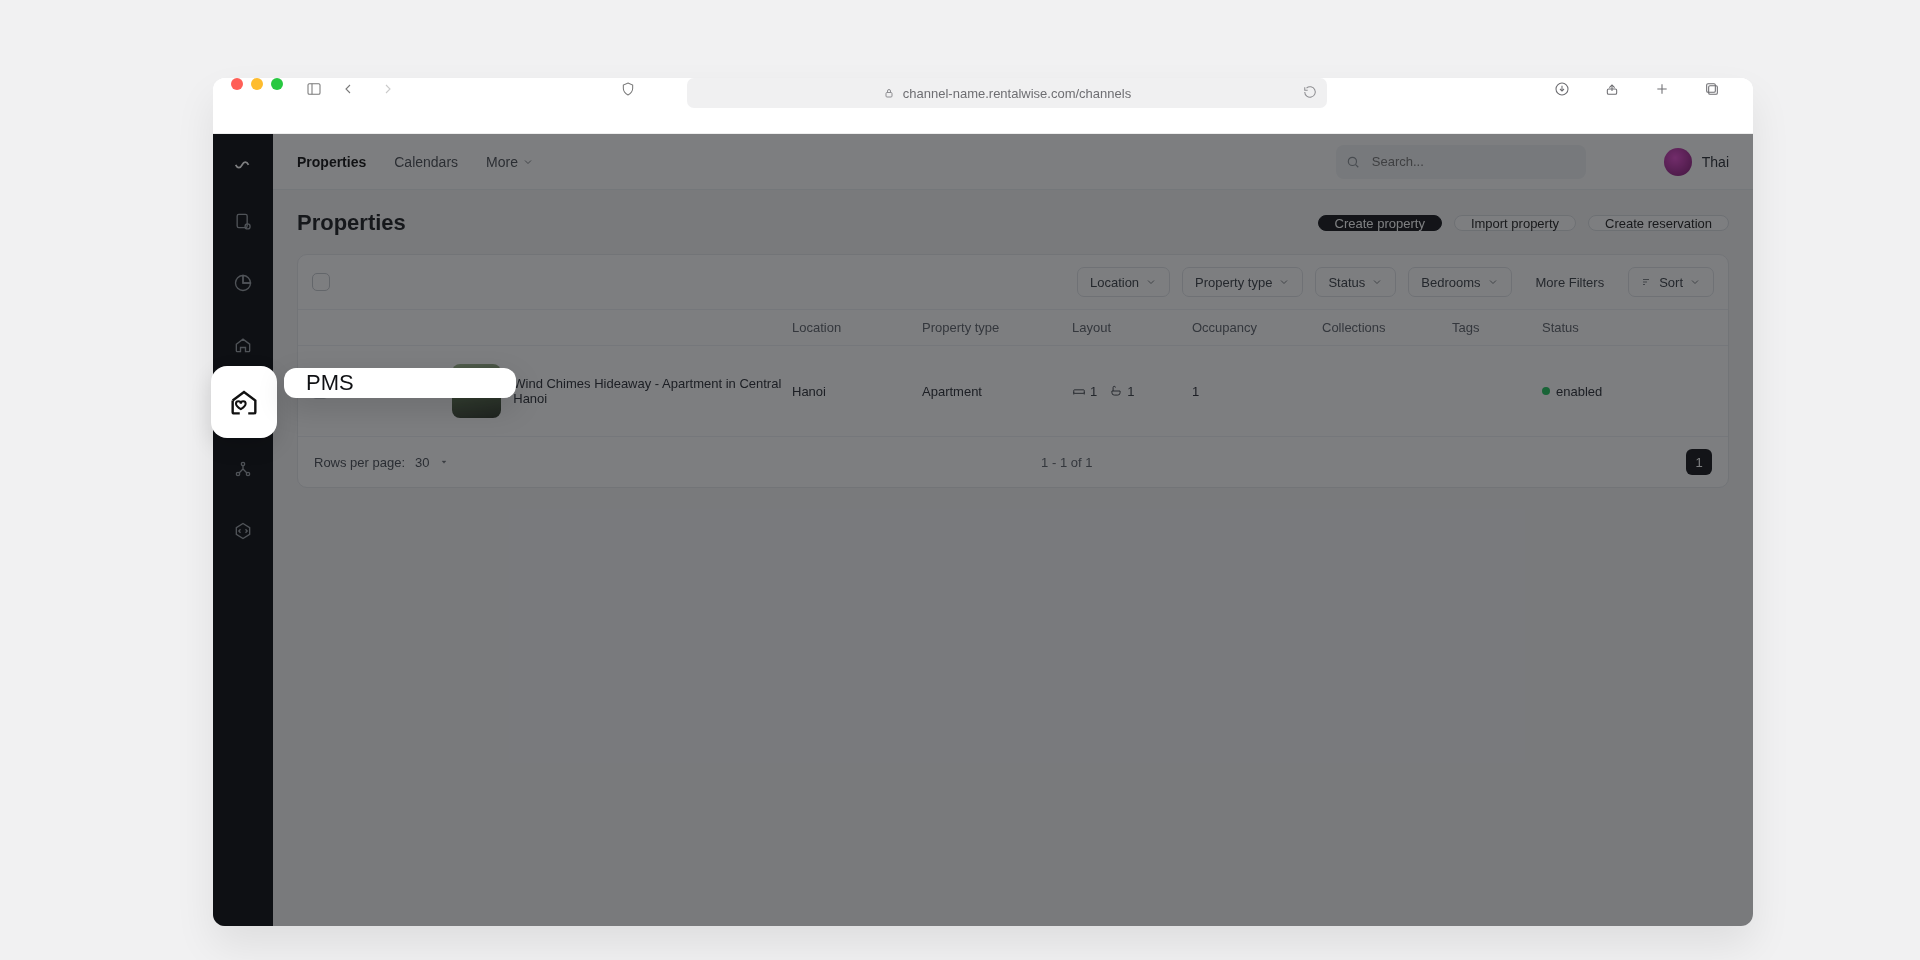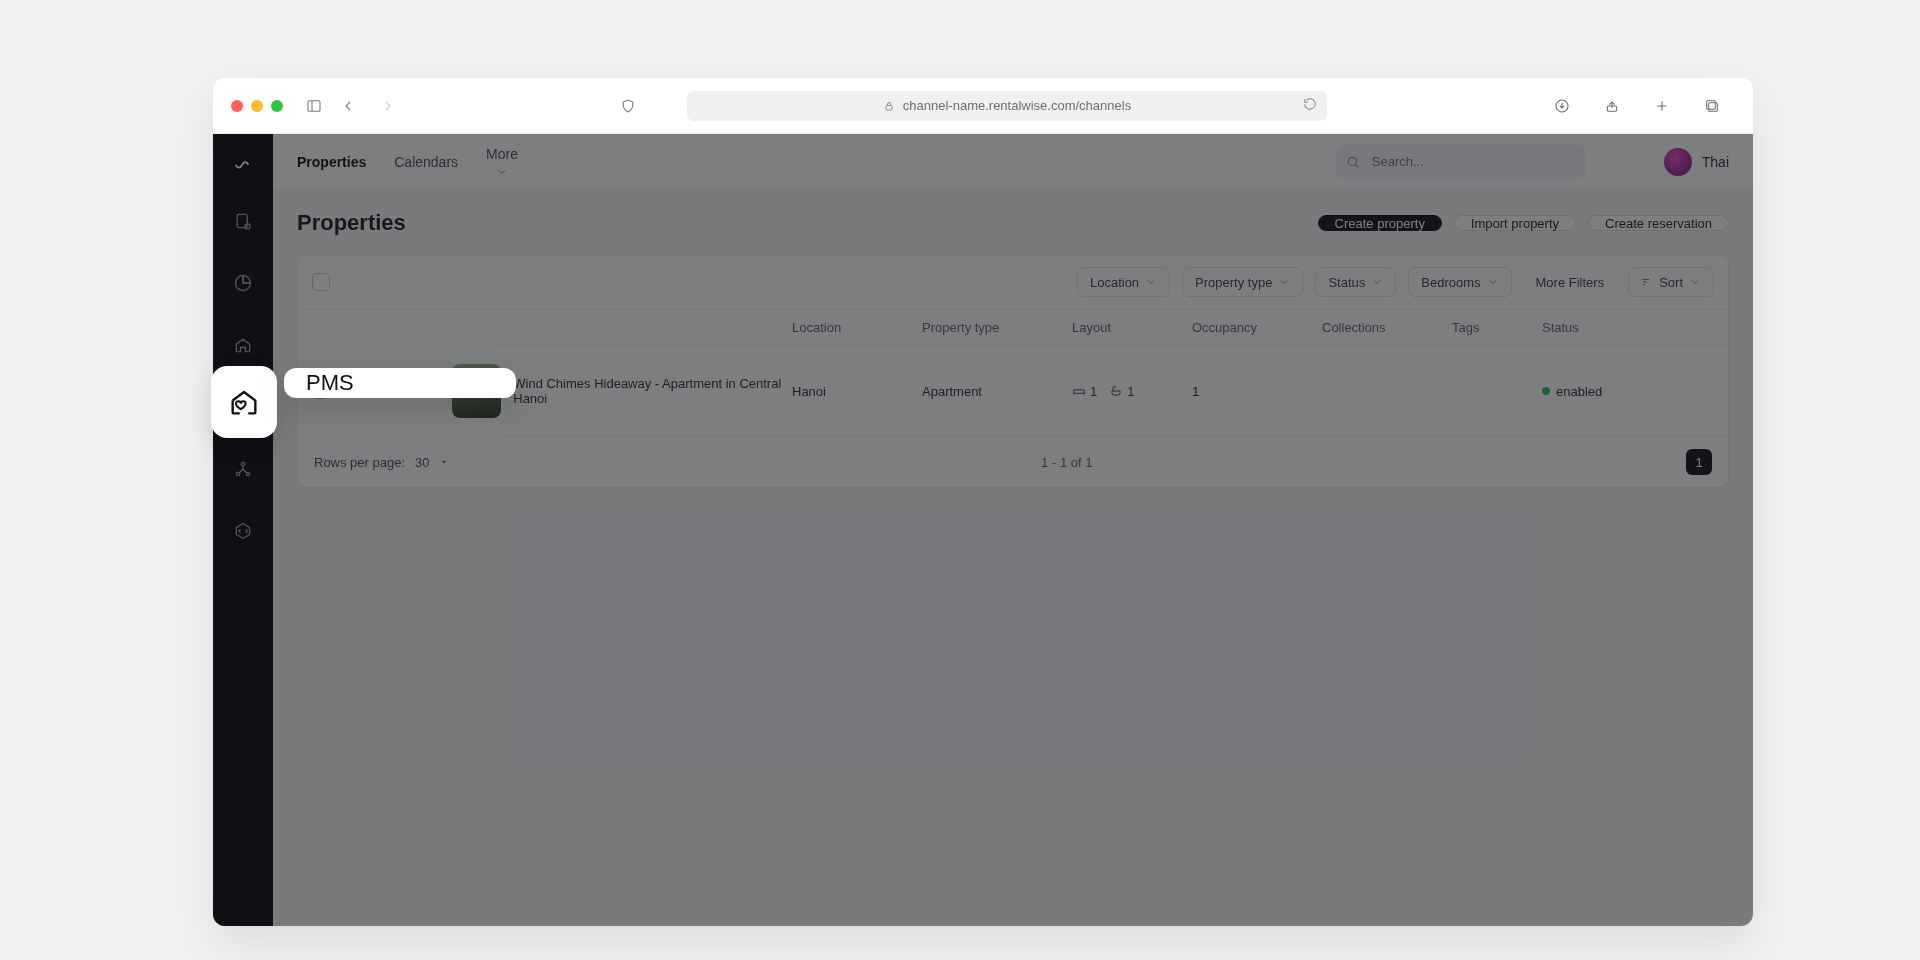--- a/index.html
+++ b/index.html
@@ -21,21 +21,21 @@
     width: 1540px;
     height: 848px;
     background: #fff;
     border-radius: 12px;
     overflow: hidden;
     box-shadow: 0 20px 40px rgba(0,0,0,0.08);
   }
   .titlebar {
     height: 56px;
     display: flex;
-    align-items: center;
+    align-items: flex-start;
     padding: 0 18px;
     background: #fff;
     border-bottom: 1px solid #eee;
   }
   .traffic { display: flex; gap: 8px; margin-right: 20px; }
   .dot { width: 12px; height: 12px; border-radius: 50%; }
   .dot.r { background:#ff5f57; } .dot.y { background:#febc2e; } .dot.g { background:#28c840; }
   .tb-icon {
     width: 22px; height: 22px; display:flex; align-items:center; justify-content:center;
     color:#7a7a7a; margin-right: 12px;
@@ -91,21 +91,21 @@
     height: 56px;
     background:#fff;
     display:flex;
     align-items:center;
     padding: 0 24px;
     gap: 28px;
     border-bottom:1px solid #eceff2;
   }
   .app-header .tab { font-size:14px; color:#4b4f55; cursor:pointer; }
   .app-header .tab.active { color:#111; font-weight:600; }
-  .app-header .more { display:flex; align-items:center; gap:4px; color:#4b4f55;flex-direction:column; }
+  .app-header .more { display:flex; align-items:center; gap:4px; color:#4b4f55; }
   .header-spacer { flex:1; }
   .search {
     width: 250px; height:34px;
     background:#f1f3f5; border-radius:8px;
     display:flex; align-items:center; padding:0 10px; gap:12px;
     color:#8b9096;
   }
   .search input {
     border:none; outline:none; background:transparent; flex:1; font-size:13px; color:#444;
   }

